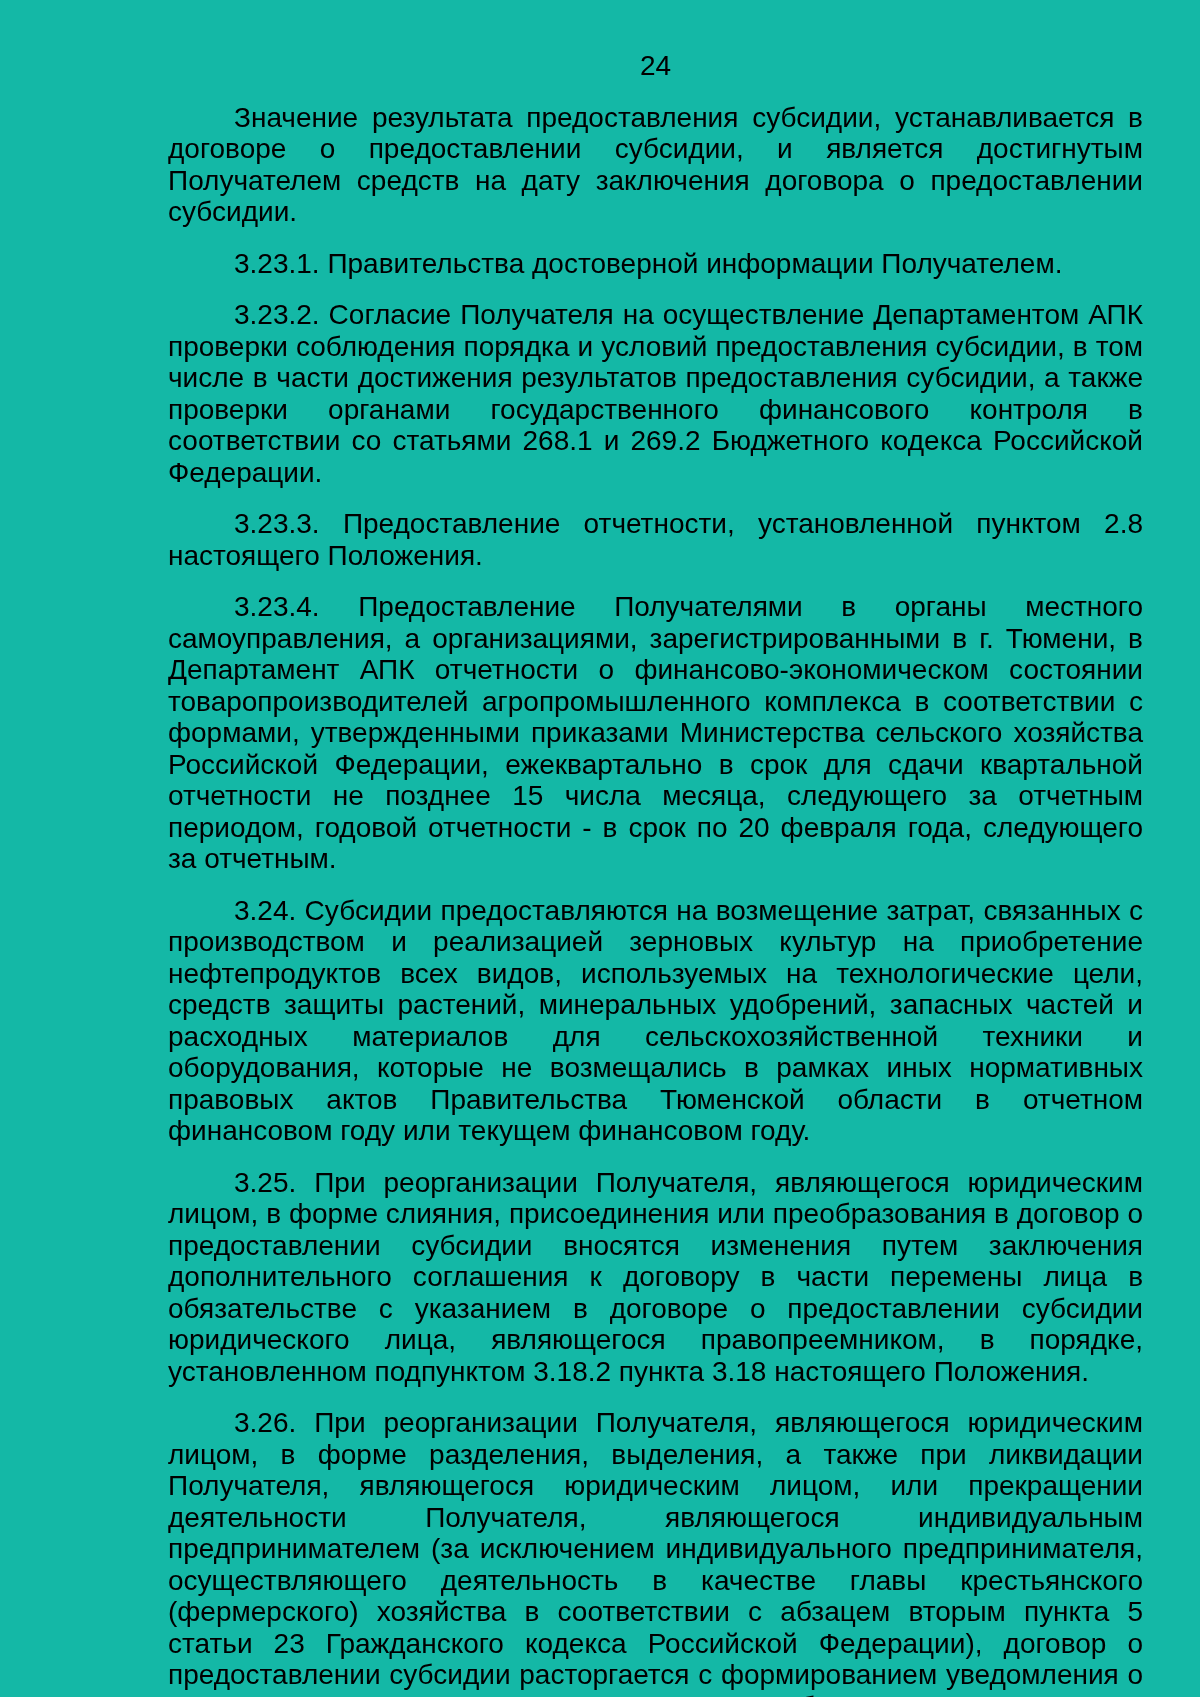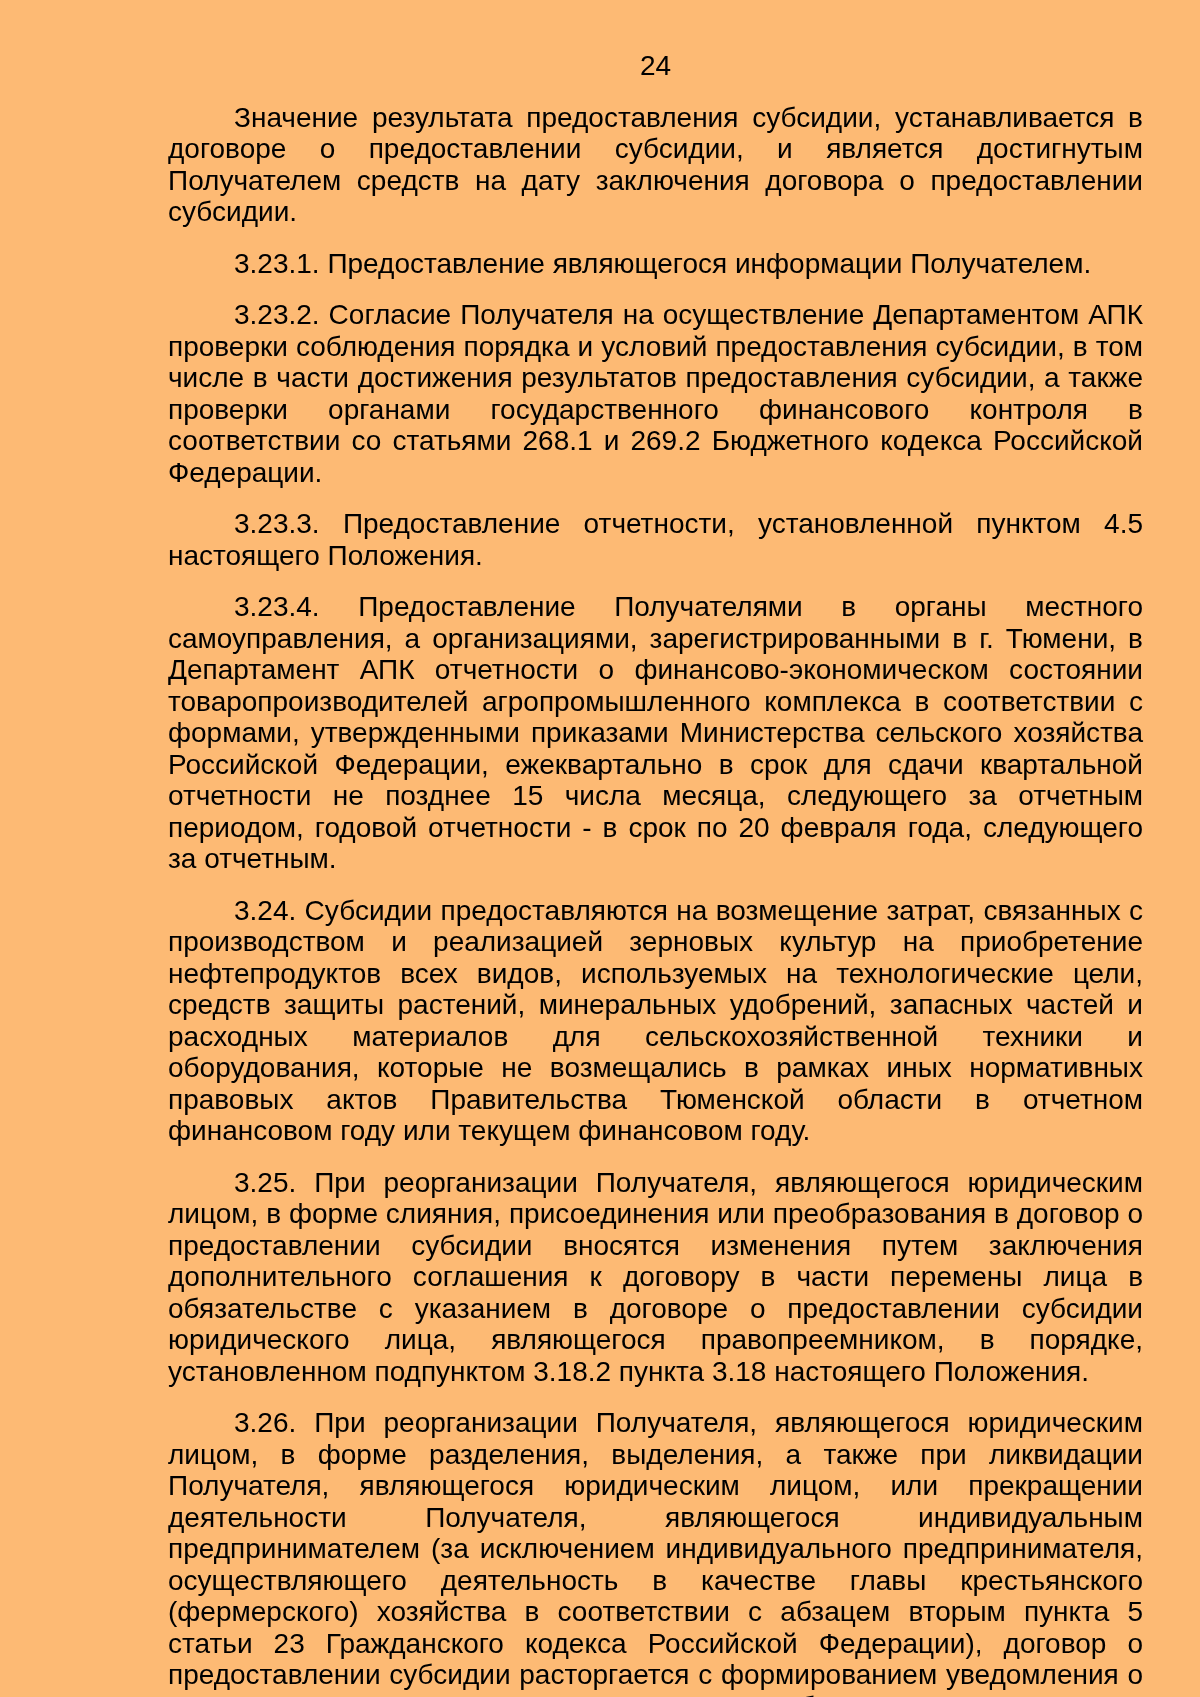--- a/index.html
+++ b/index.html
@@ -4,21 +4,21 @@
 <style>
   html, body {
     margin: 0;
     padding: 0;
     background: #ffffff;
   }
   .page {
     position: relative;
     width: 1200px;
     height: 1697px;
-    background: #fdba74;
+    background: #14b8a6;
     color: #000000;
     font-family: "Liberation Sans", "DejaVu Sans", sans-serif;
     overflow: hidden;
     box-sizing: border-box;
   }
   .content {
     box-sizing: border-box;
     padding: 0 57px 0 168px;
   }
   .page-number {
@@ -42,25 +42,25 @@
 </head>
 <body>
 
 <div class="page">
   <div class="content">
     <div class="page-number">24</div>
 
     <p>Значение результата предоставления субсидии, устанавливается в договоре о предоставлении субсидии, и является достигнутым Получателем средств на дату заключения договора о предоставлении субсидии.</p>
 
 
-    <p>3.23.1. Предоставление являющегося информации Получателем.</p>
+    <p>3.23.1. Правительства достоверной информации Получателем.</p>
 
     <p>3.23.2. Согласие Получателя на осуществление Департаментом АПК проверки соблюдения порядка и условий предоставления субсидии, в том числе в части достижения результатов предоставления субсидии, а также проверки органами государственного финансового контроля в соответствии со статьями 268.1 и 269.2 Бюджетного кодекса Российской Федерации.</p>
 
-    <p>3.23.3. Предоставление отчетности, установленной пунктом 4.5 настоящего Положения.</p>
+    <p>3.23.3. Предоставление отчетности, установленной пунктом 2.8 настоящего Положения.</p>
 
     <p>3.23.4. Предоставление Получателями в органы местного самоуправления, а организациями, зарегистрированными в г. Тюмени, в Департамент АПК отчетности о финансово-экономическом состоянии товаропроизводителей агропромышленного комплекса в соответствии с формами, утвержденными приказами Министерства сельского хозяйства Российской Федерации, ежеквартально в срок для сдачи квартальной отчетности не позднее 15 числа месяца, следующего за отчетным периодом, годовой отчетности - в срок по 20 февраля года, следующего за отчетным.</p>
 
     <p>3.24. Субсидии предоставляются на возмещение затрат, связанных с производством и реализацией зерновых культур на приобретение нефтепродуктов всех видов, используемых на технологические цели, средств защиты растений, минеральных удобрений, запасных частей и расходных материалов для сельскохозяйственной техники и оборудования, которые не возмещались в рамках иных нормативных правовых актов Правительства Тюменской области в отчетном финансовом году или текущем финансовом году.</p>
 
     <p>3.25. При реорганизации Получателя, являющегося юридическим лицом, в форме слияния, присоединения или преобразования в договор о предоставлении субсидии вносятся изменения путем заключения дополнительного соглашения к договору в части перемены лица в обязательстве с указанием в договоре о предоставлении субсидии юридического лица, являющегося правопреемником, в порядке, установленном подпунктом 3.18.2 пункта 3.18 настоящего Положения.</p>
 
     <p>3.26. При реорганизации Получателя, являющегося юридическим лицом, в форме разделения, выделения, а также при ликвидации Получателя, являющегося юридическим лицом, или прекращении деятельности Получателя, являющегося индивидуальным предпринимателем (за исключением индивидуального предпринимателя, осуществляющего деятельность в качестве главы крестьянского (фермерского) хозяйства в соответствии с абзацем вторым пункта 5 статьи 23 Гражданского кодекса Российской Федерации), договор о предоставлении субсидии расторгается с формированием уведомления о расторжении договора &nbsp;о предоставлении субсидии в одностороннем порядке и акта об исполнении обязательств по договору с отражением информации о неисполненных получателем субсидии</p>
   </div>
 </div>

